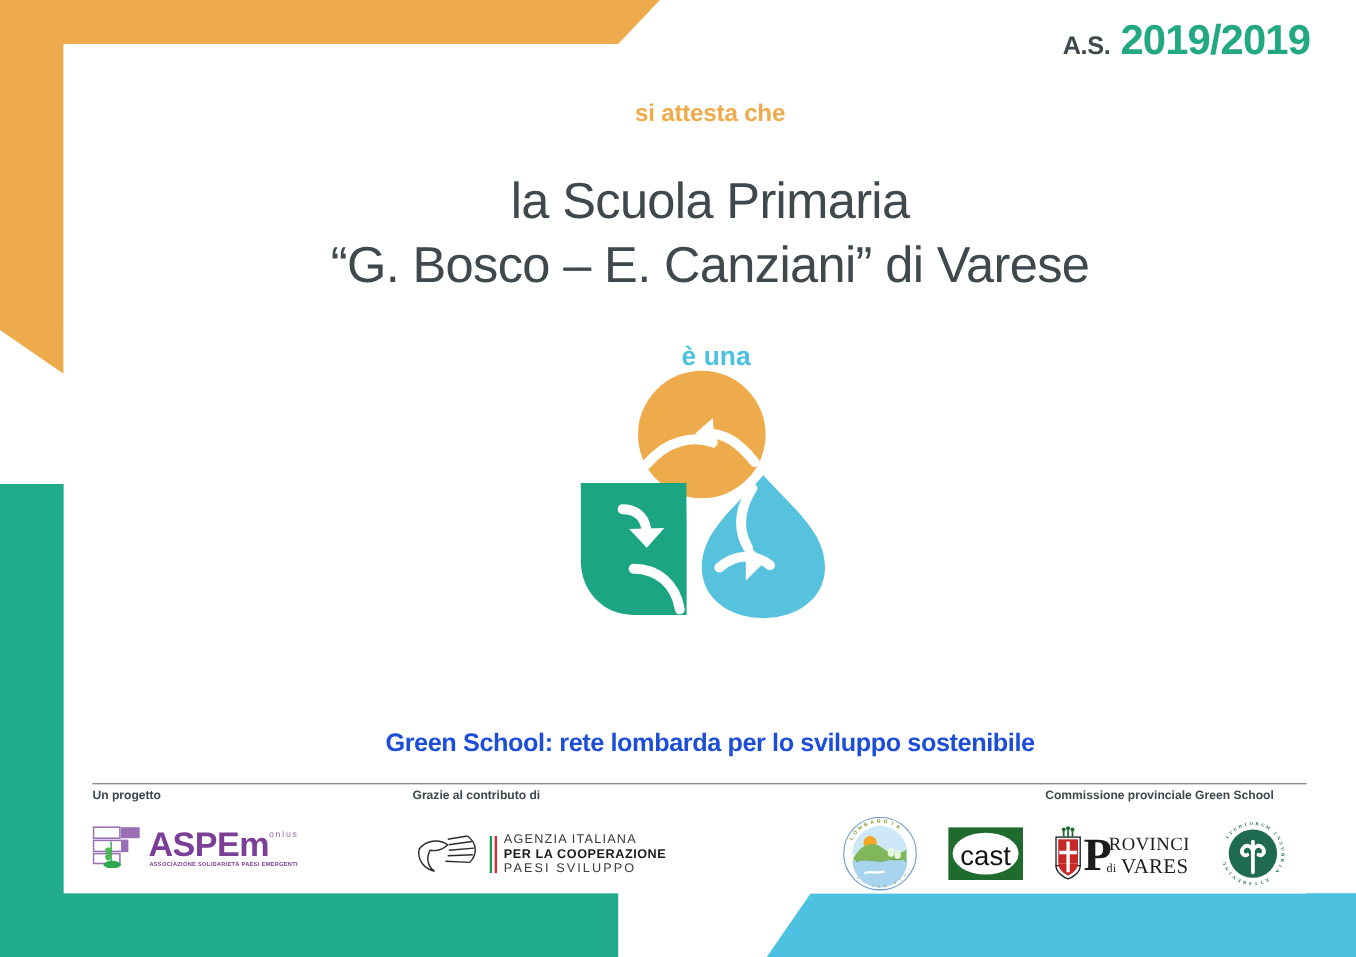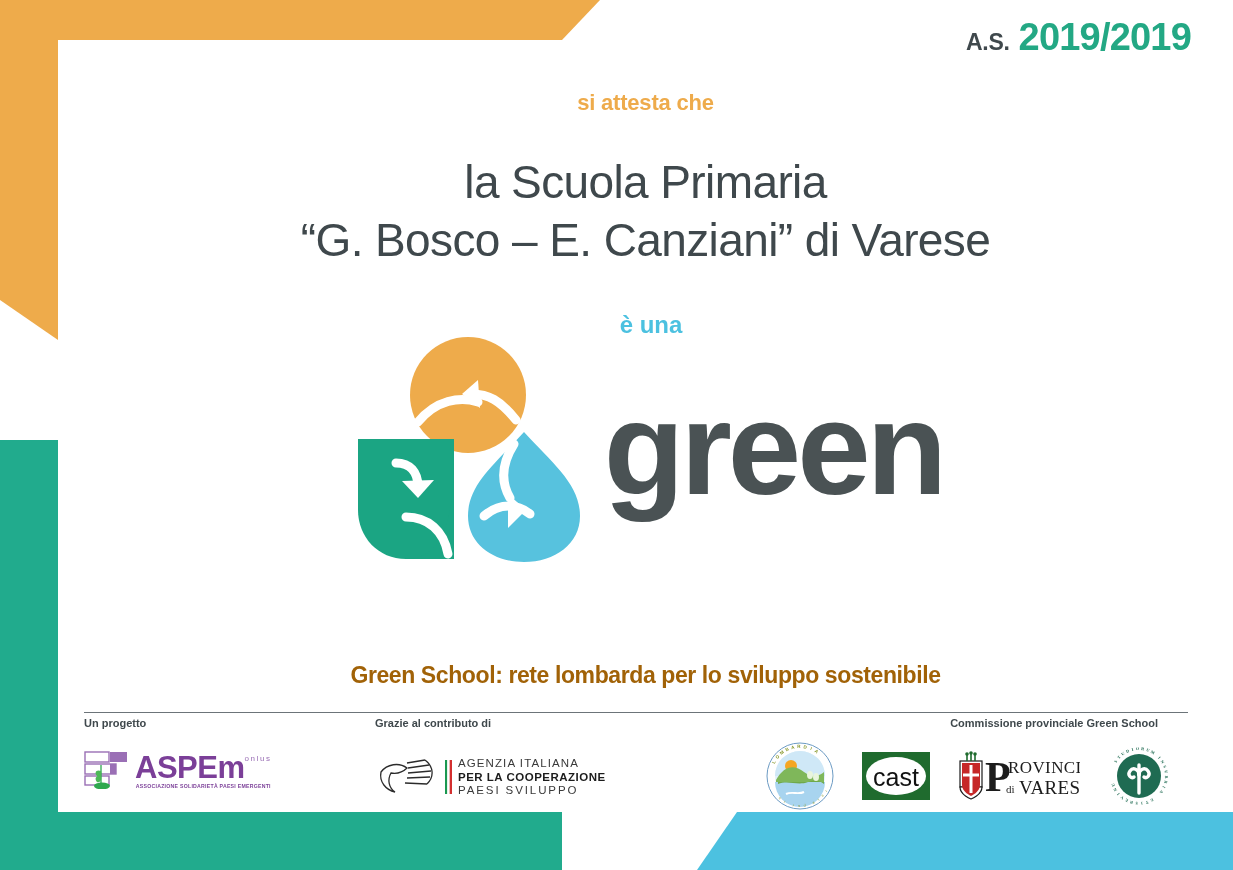--- a/index.html
+++ b/index.html
@@ -128,21 +128,21 @@
     letter-spacing: -4px;
   }
 
   
   #tagline {
     position: absolute;
     left: 58px; top: 662px;
     width: 1175px;
     text-align: center;
     font-size: 23px; font-weight: bold;
-    color: #a16207;
+    color: #1d4ed8;
     letter-spacing: -0.4px;
     z-index: 4;
   }
 
   
   #footer {
     position: absolute;
     left: 84px; top: 712px;
     width: 1104px;
     z-index: 4;
@@ -256,21 +256,20 @@
 
       <path d="M48 131 C62 131 70 140 70 155" stroke="#ffffff" stroke-width="9" fill="none" stroke-linecap="round"></path>
       <path d="M54 149 L70 166 L86 148 Z" fill="#ffffff"></path>
       <path d="M58 185 C80 185 96 199 100 222" stroke="#ffffff" stroke-width="9" fill="none" stroke-linecap="round"></path>
 
       <path d="M166 112 C152 134 154 152 162 166" stroke="#ffffff" stroke-width="9" fill="none" stroke-linecap="round"></path>
       <path d="M136 184 C152 170 170 172 182 182" stroke="#ffffff" stroke-width="9" fill="none" stroke-linecap="round"></path>
       <path d="M160 162 L178 178 L160 196 Z" fill="#ffffff"></path>
     </svg>
     <div id="logo-wordmark">
-      <span>green</span>
     </div>
   </div>
 
   <div id="tagline">Green School: rete lombarda per lo sviluppo sostenibile</div>
 
   <div id="footer">
     <div id="footer-divider"></div>
 
     <div id="footer-labels">
       <span class="footer-label" id="label-progetto">Un progetto</span>

